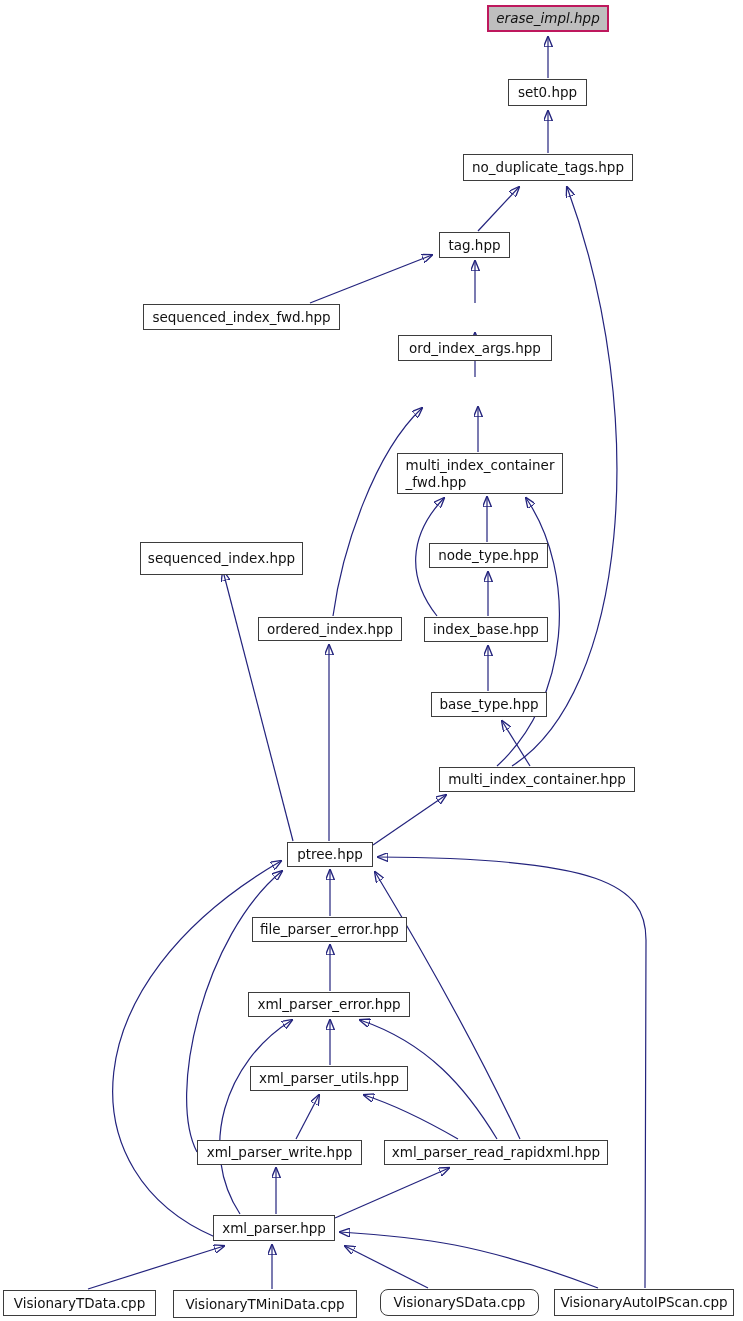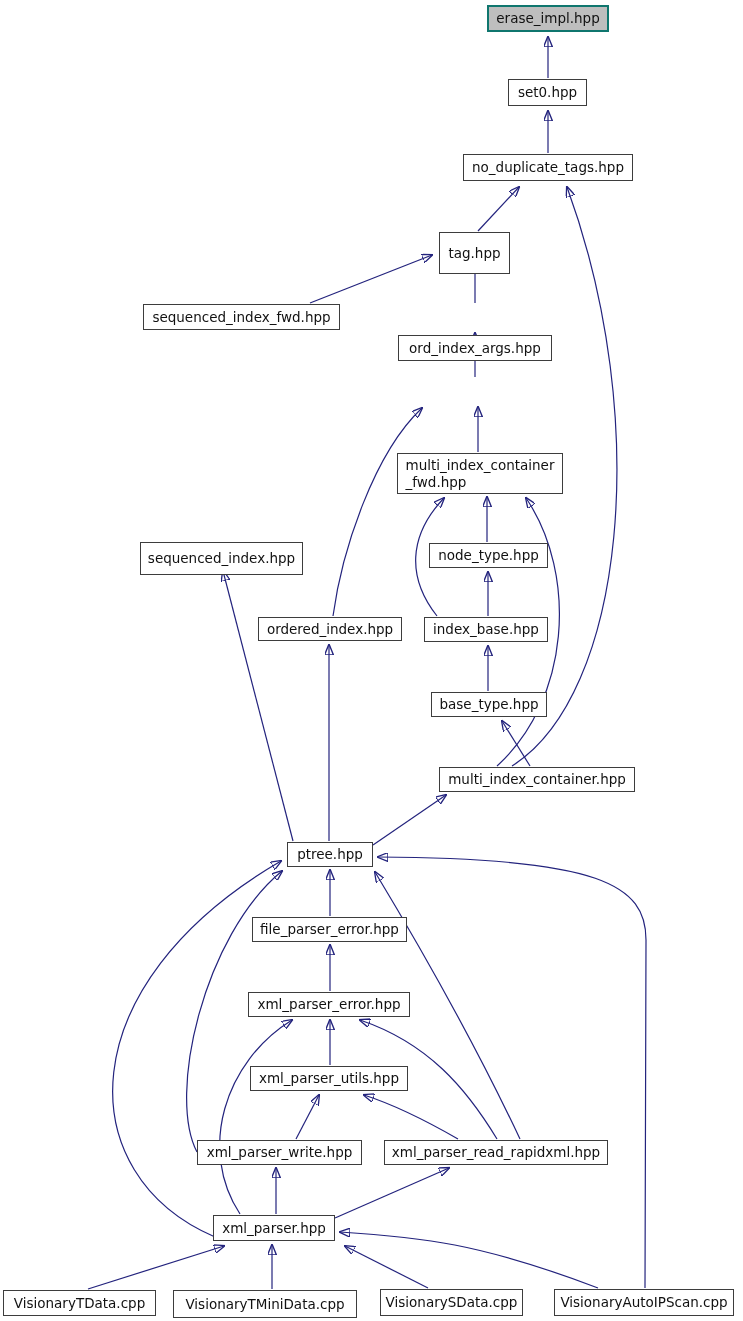--- a/index.html
+++ b/index.html
@@ -26,22 +26,23 @@
     border:1.5px solid var(--node-border);
     color:var(--text-color);
     display:flex;align-items:center;justify-content:center;
     font-size:13.5px;line-height:1.25;
     box-sizing:border-box;
     white-space:nowrap;
     cursor:pointer;
   }
   .node.root{
     background:var(--root-fill);
-    border:2px solid #0f766e;
+    border:2px solid #be185d;
     cursor:default;
+    font-style:italic;
   }
   .node .two-line{display:flex;flex-direction:column;align-items:flex-start;white-space:nowrap;}
 </style>
 </head>
 <body>
 
 <div id="canvas">
 
   <svg id="edges" width="743" height="1321" viewBox="0 0 743 1321">
     <defs>
@@ -85,21 +86,21 @@
     <path d="M428,1288 L345,1246" marker-end="url(#arrow)"></path>
     <path d="M598,1288 C480,1243 420,1237 340,1232" marker-end="url(#arrow)"></path>
   </svg>
 
   <div class="node root" style="left:487px;top:5px;width:122px;height:27px;">erase_impl.hpp</div>
 
   <div class="node" style="left:508px;top:79px;width:79px;height:27px;">set0.hpp</div>
 
   <div class="node" style="left:463px;top:154px;width:170px;height:27px;">no_duplicate_tags.hpp</div>
 
-  <div class="node" style="left:439px;top:232px;width:71px;height:42px;">tag.hpp</div>
+  <div class="node" style="left:439px;top:232px;width:71px;height:26px;">tag.hpp</div>
 
   <div class="node" style="left:143px;top:304px;width:197px;height:26px;">sequenced_index_fwd.hpp</div>
 
   <div class="node" style="left:398px;top:304px;width:154px;height:26px;margin-top:31px;">ord_index_args.hpp</div>
 
 
   <div class="node" style="left:397px;top:453px;width:166px;height:41px;">
     <span class="two-line">
       <span>multi_index_container</span>
       <span>_fwd.hpp</span>
@@ -129,17 +130,17 @@
   <div class="node" style="left:197px;top:1140px;width:165px;height:25px;">xml_parser_write.hpp</div>
 
   <div class="node" style="left:384px;top:1140px;width:224px;height:25px;">xml_parser_read_rapidxml.hpp</div>
 
   <div class="node" style="left:213px;top:1215px;width:122px;height:26px;">xml_parser.hpp</div>
 
   <div class="node" style="left:3px;top:1290px;width:153px;height:26px;">VisionaryTData.cpp</div>
 
   <div class="node" style="left:173px;top:1290px;width:184px;height:28px;">VisionaryTMiniData.cpp</div>
 
-  <div class="node" style="left:380px;top:1289px;width:143px;height:27px;">VisionarySData.cpp</div>
+  <div class="node" style="left:380px;top:1289px;width:159px;height:27px;border-radius:8px;">VisionarySData.cpp</div>
 
   <div class="node" style="left:554px;top:1289px;width:180px;height:27px;">VisionaryAutoIPScan.cpp</div>
 
 </div>
 
 </body></html>

